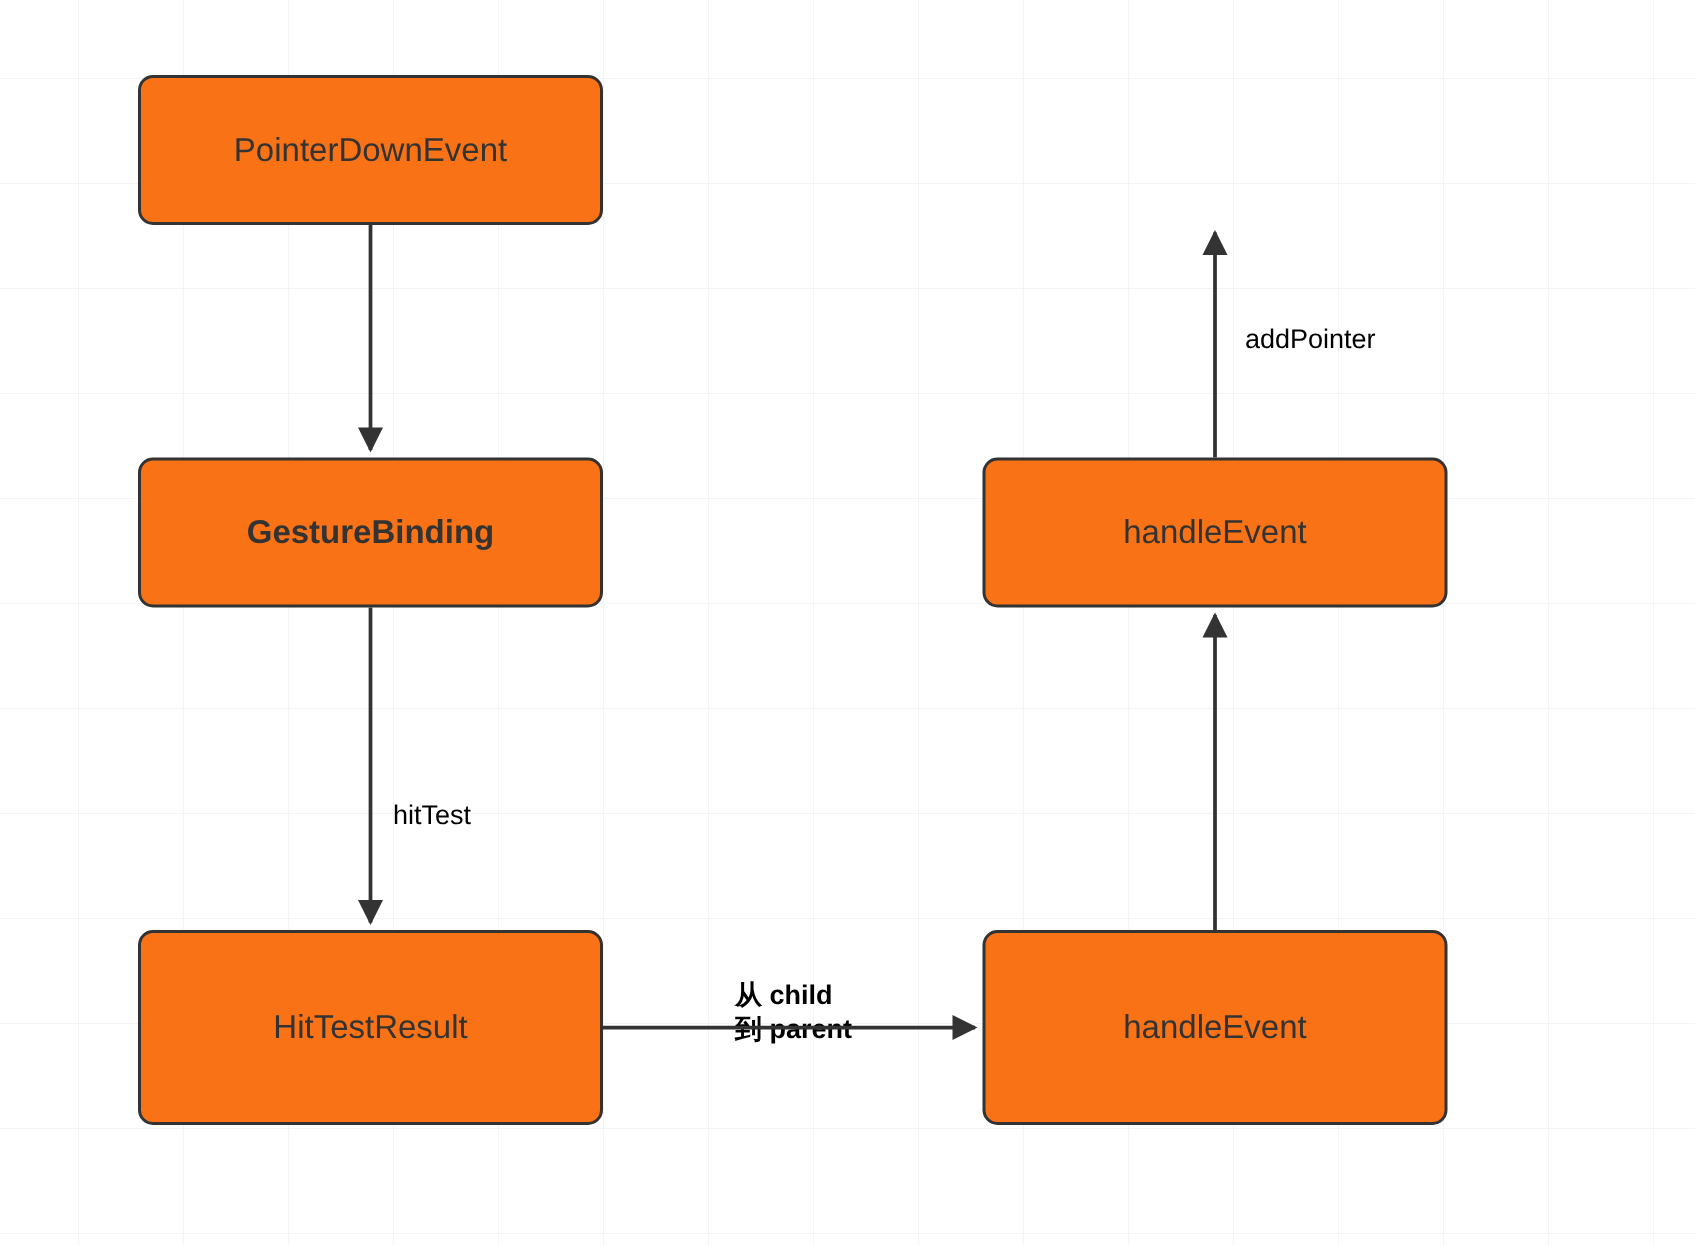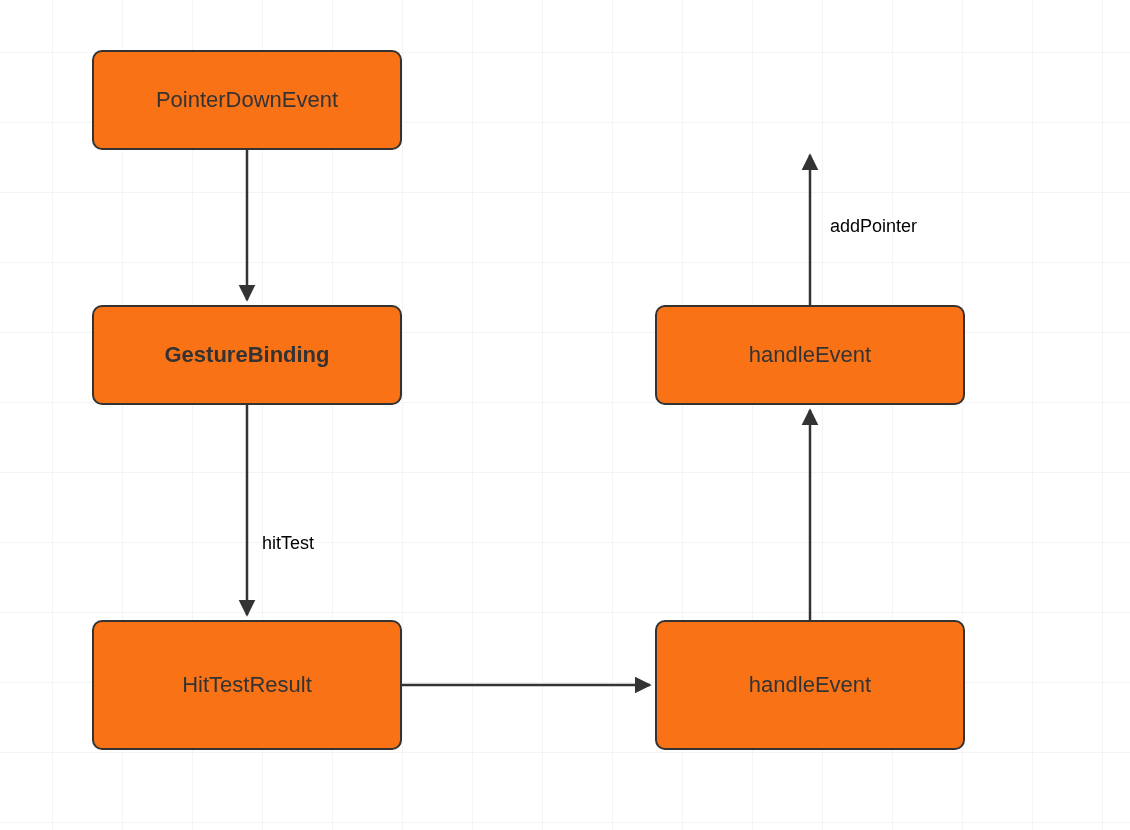--- a/index.html
+++ b/index.html
@@ -87,20 +87,24 @@
 
   <div class="node" style="left:655px; top:305px; width:310px; height:100px;">
     <span>handleEvent</span>
   </div>
 
 
   <div class="edge-label" style="left:262px; top:500px;margin-top:32px;">
     <span>hitTest</span>
   </div>
 
+  <div class="edge-label bold" style="left:490px; top:652px; text-align:left;">
+    <div>从 child</div>
+    <div>到 parent</div>
+  </div>
 
   <div class="edge-label" style="left:830px; top:215px;">
     <span>addPointer</span>
   </div>
 
   <svg class="edges">
     <defs>
       <marker id="arrow" viewBox="0 0 12 12" refX="10" refY="6" markerWidth="8" markerHeight="8" orient="auto-start-reverse">
         <path d="M 1 1 L 11 6 L 1 11 z" fill="#333333"></path>
       </marker>

